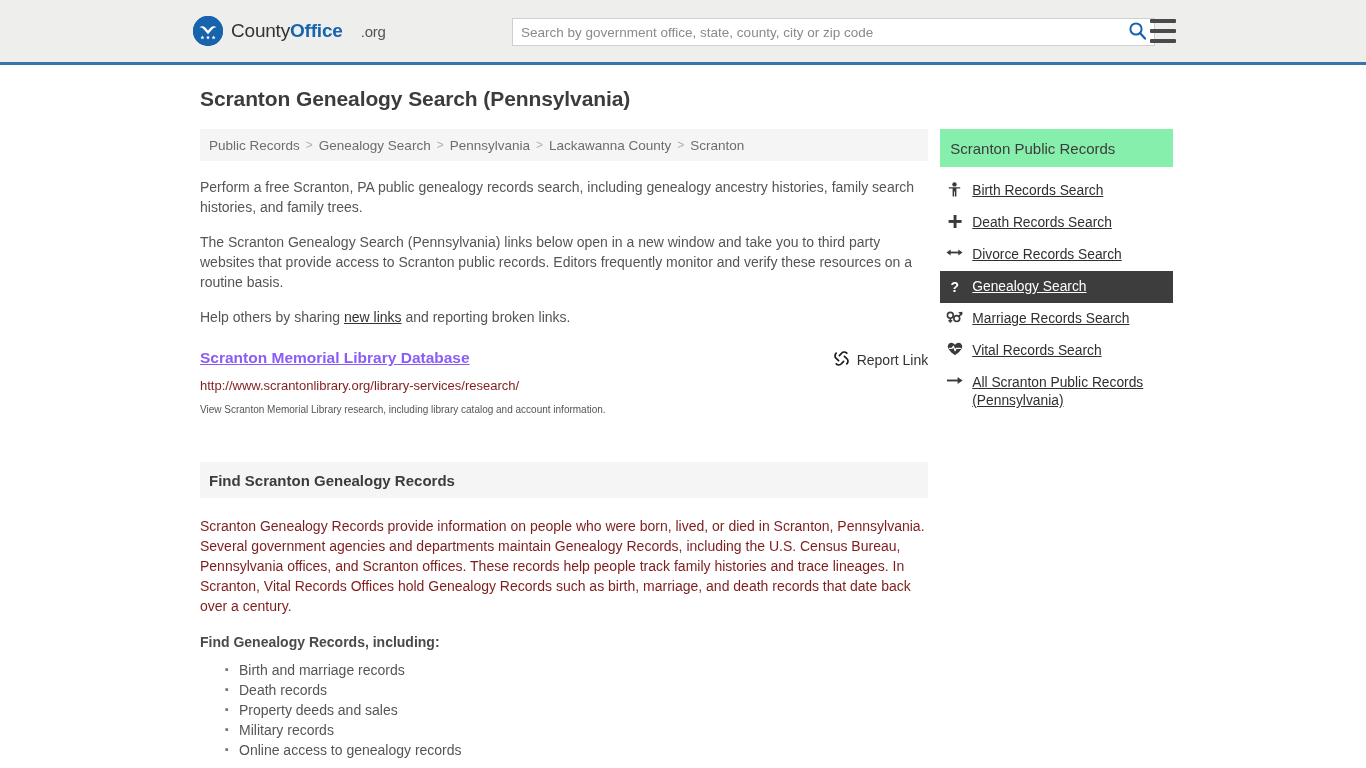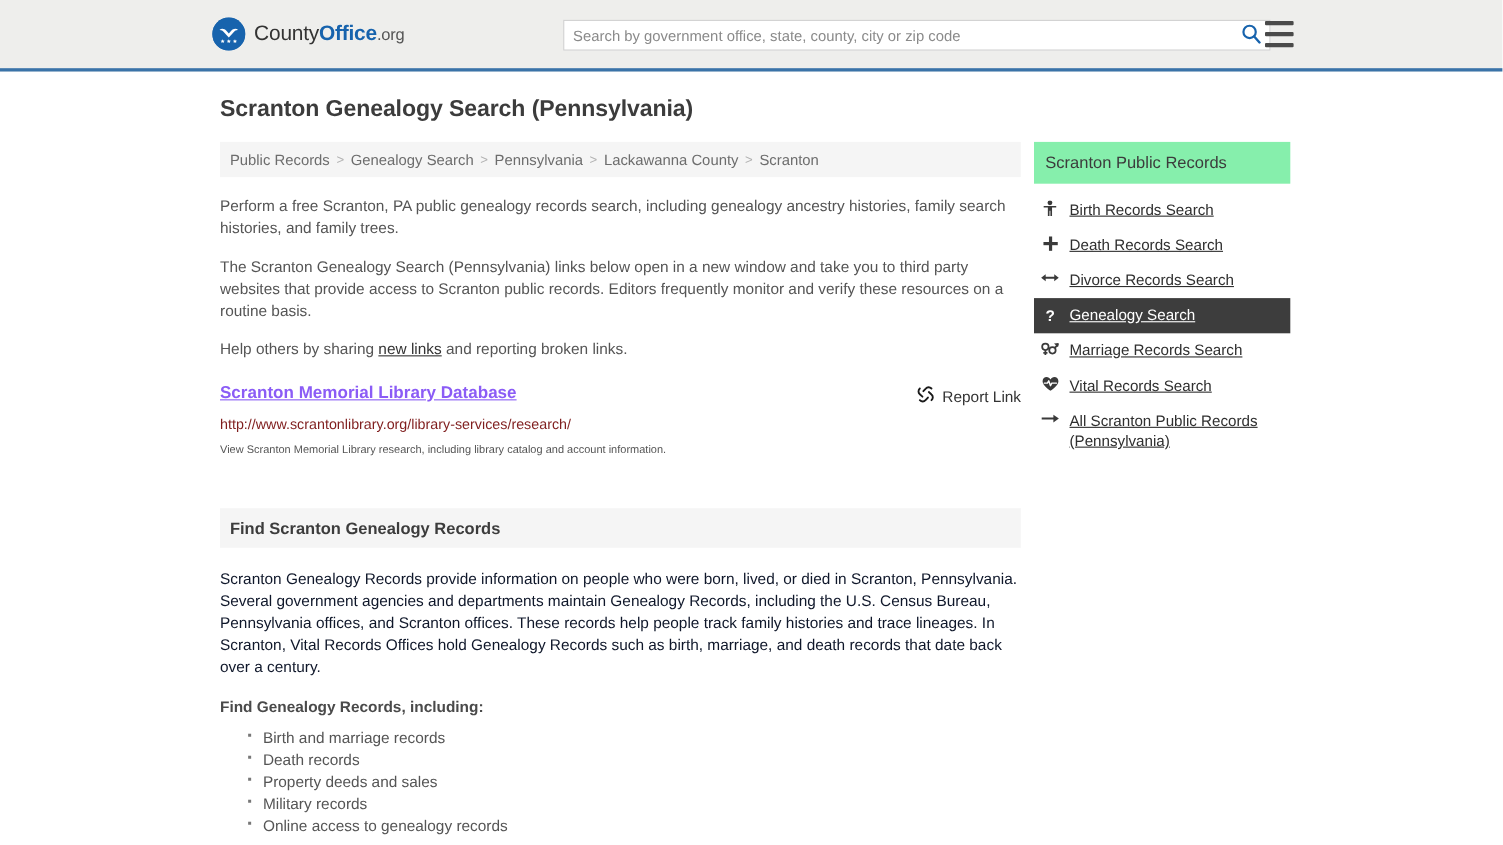--- a/index.html
+++ b/index.html
@@ -37,21 +37,21 @@
     display: block;
   }
   .brand-mark svg { display:block; }
   .brand-text {
     font-size: 19px;
     color: #333333;
     letter-spacing: -0.2px;
     white-space: nowrap;
   }
   .brand-text .bold { color: #1763ad; font-weight: bold; }
-  .brand-text .tld { font-size: 15px; color: #555; }
+  .brand-text .tld { font-size: 15px; color: #555; margin-left: 18px; }
 
   .search-wrap {
     position: absolute;
     left: 512px;
     top: 18px;
     width: 643px;
     height: 28px;
     background: #ffffff;
     border: 1px solid #cfcfcf;
     display: flex;
@@ -163,21 +163,21 @@
   .section { margin-top: 42px; }
   .section-head {
     background: #f5f5f5;
     height: 36px;
     display: flex; align-items: center;
     padding: 0 9px;
     font-size: 15px; font-weight: bold; color: #3c3c3c;
     margin-bottom: 18px;
   }
   .section-body p {
-    font-size: 14px; line-height: 20px; color: #0f172a; margin: 0 0 18px 0;
+    font-size: 14px; line-height: 20px; color: #7f1d1d; margin: 0 0 18px 0;
   }
   .section-body h3 {
     font-size: 14px; font-weight: bold; color: #4a4a4a; margin: 0 0 10px 0;
   }
   .bullets { margin: 0; padding-left: 39px; list-style: none; }
   .bullets li {
     font-size: 14px; color: #555555; line-height: 20px; position: relative;
   }
   .bullets li::before {
     content: "▪"; position: absolute; left: -14px; top: -1px;

